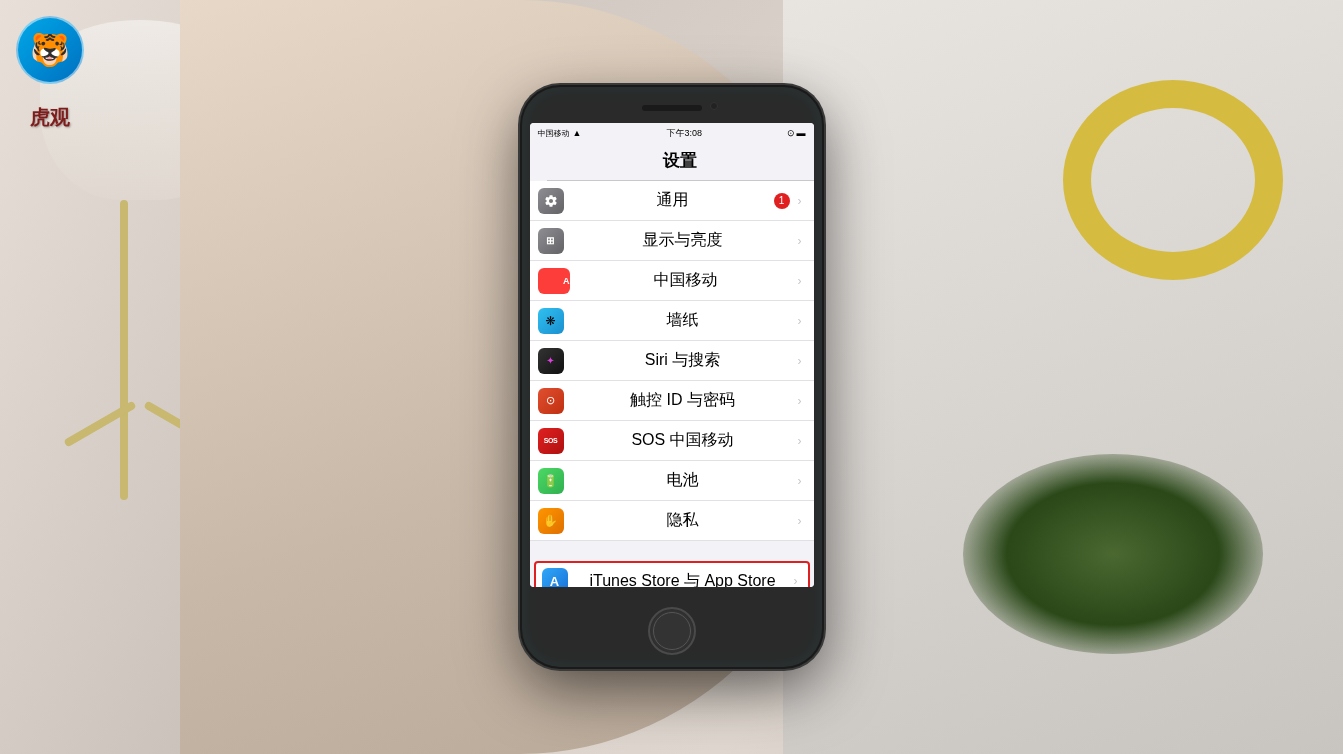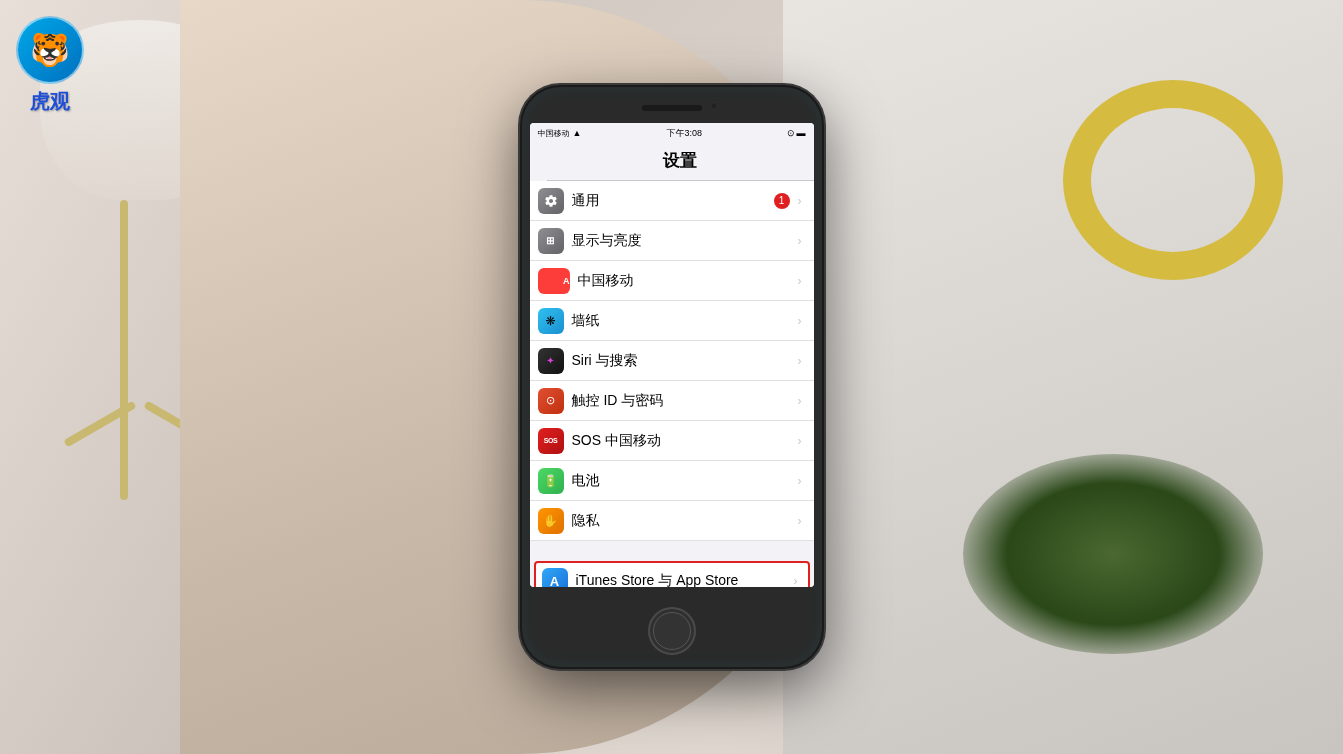--- a/index.html
+++ b/index.html
@@ -129,24 +129,24 @@
       background: linear-gradient(135deg, #00a8e8, #0070c0);
       display: flex;
       align-items: center;
       justify-content: center;
       font-size: 32px;
       color: white;
       font-weight: bold;
       border: 2px solid rgba(255,255,255,0.5);
     }
     .logo-text {
-      color: #1d4ed8;
+      color: #7f1d1d;
       font-size: 20px;
       font-weight: bold;
-      margin-top: 4px;
+      margin-top: 20px;
       text-shadow: 1px 1px 2px rgba(0,0,0,0.3);
     }
 
     
     .iphone-wrapper {
       position: absolute;
       left: 50%;
       top: 50%;
       transform: translate(-50%, -50%);
       z-index: 50;
@@ -263,22 +263,23 @@
       margin-right: 8px;
       display: flex;
       align-items: center;
       justify-content: center;
       font-size: 14px;
       flex-shrink: 0;
     }
 
     .settings-item-label {
       flex: 1;
-      font-size: 14px;
+      font-size: 16px;
       color: #000;
+      text-align: center;
     }
 
     .settings-badge {
       background: #e02020;
       color: white;
       border-radius: 50%;
       width: 16px;
       height: 16px;
       display: flex;
       align-items: center;

